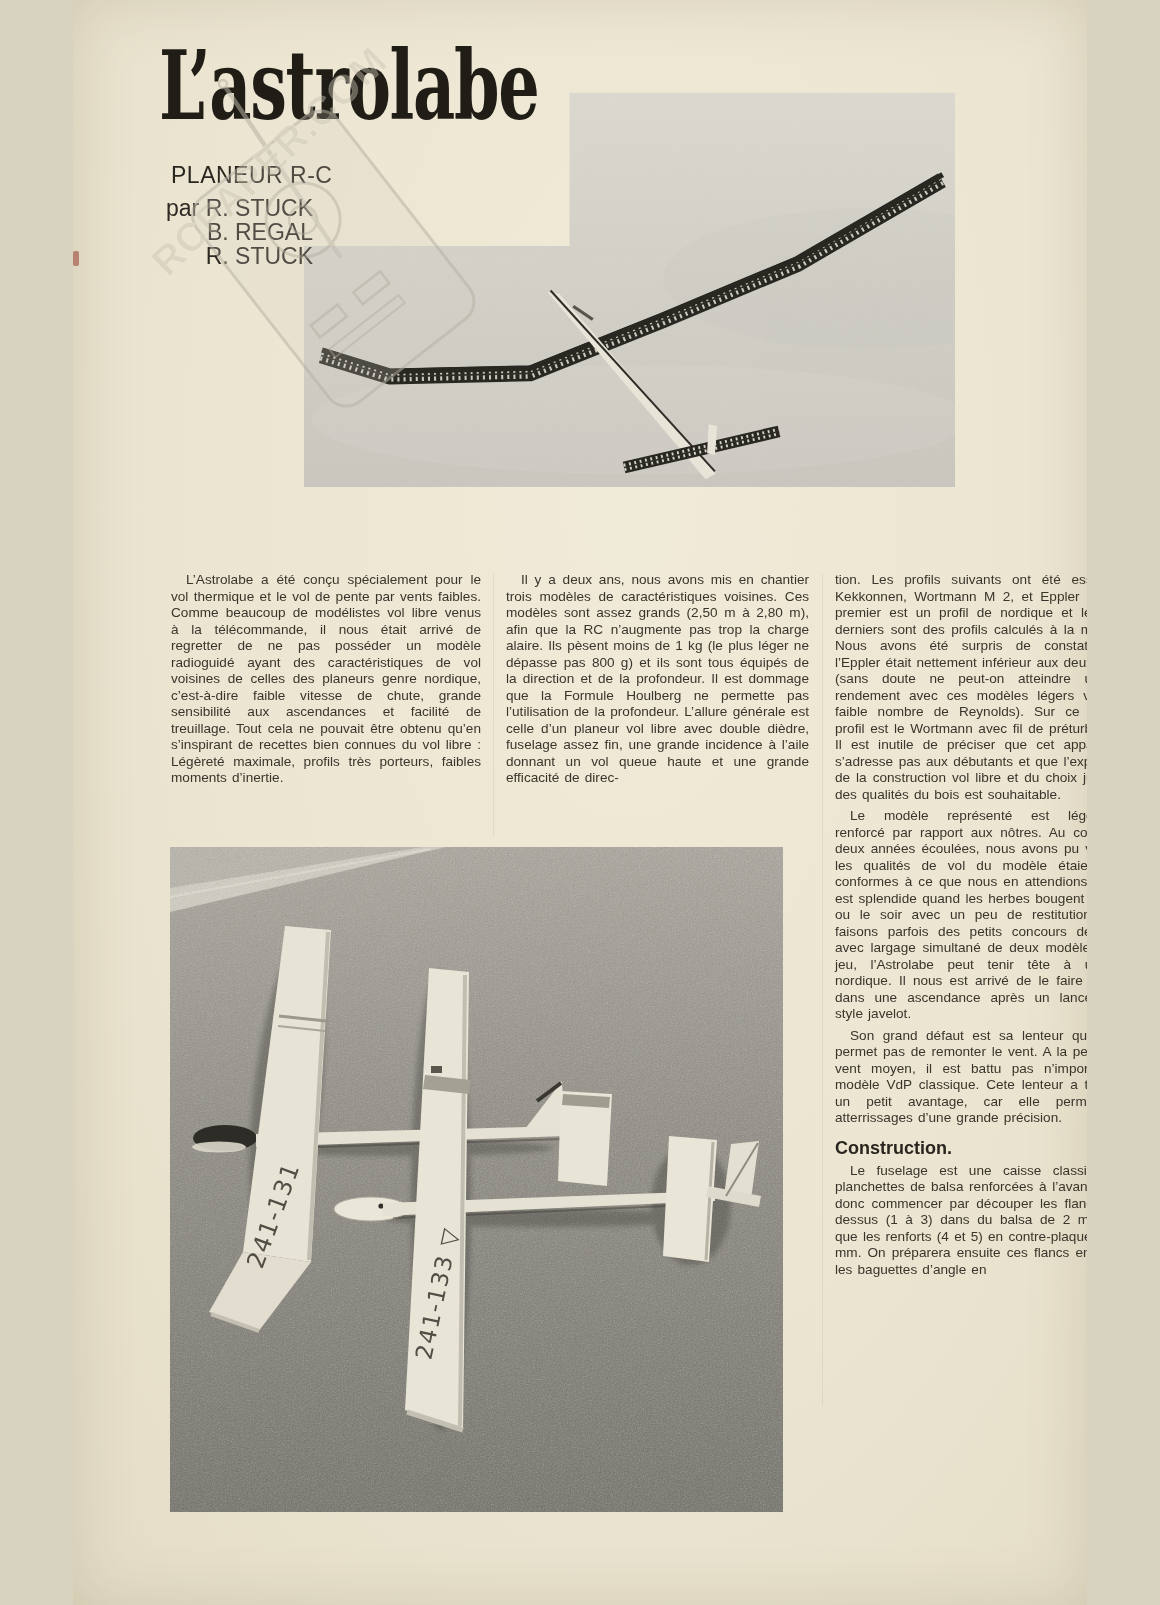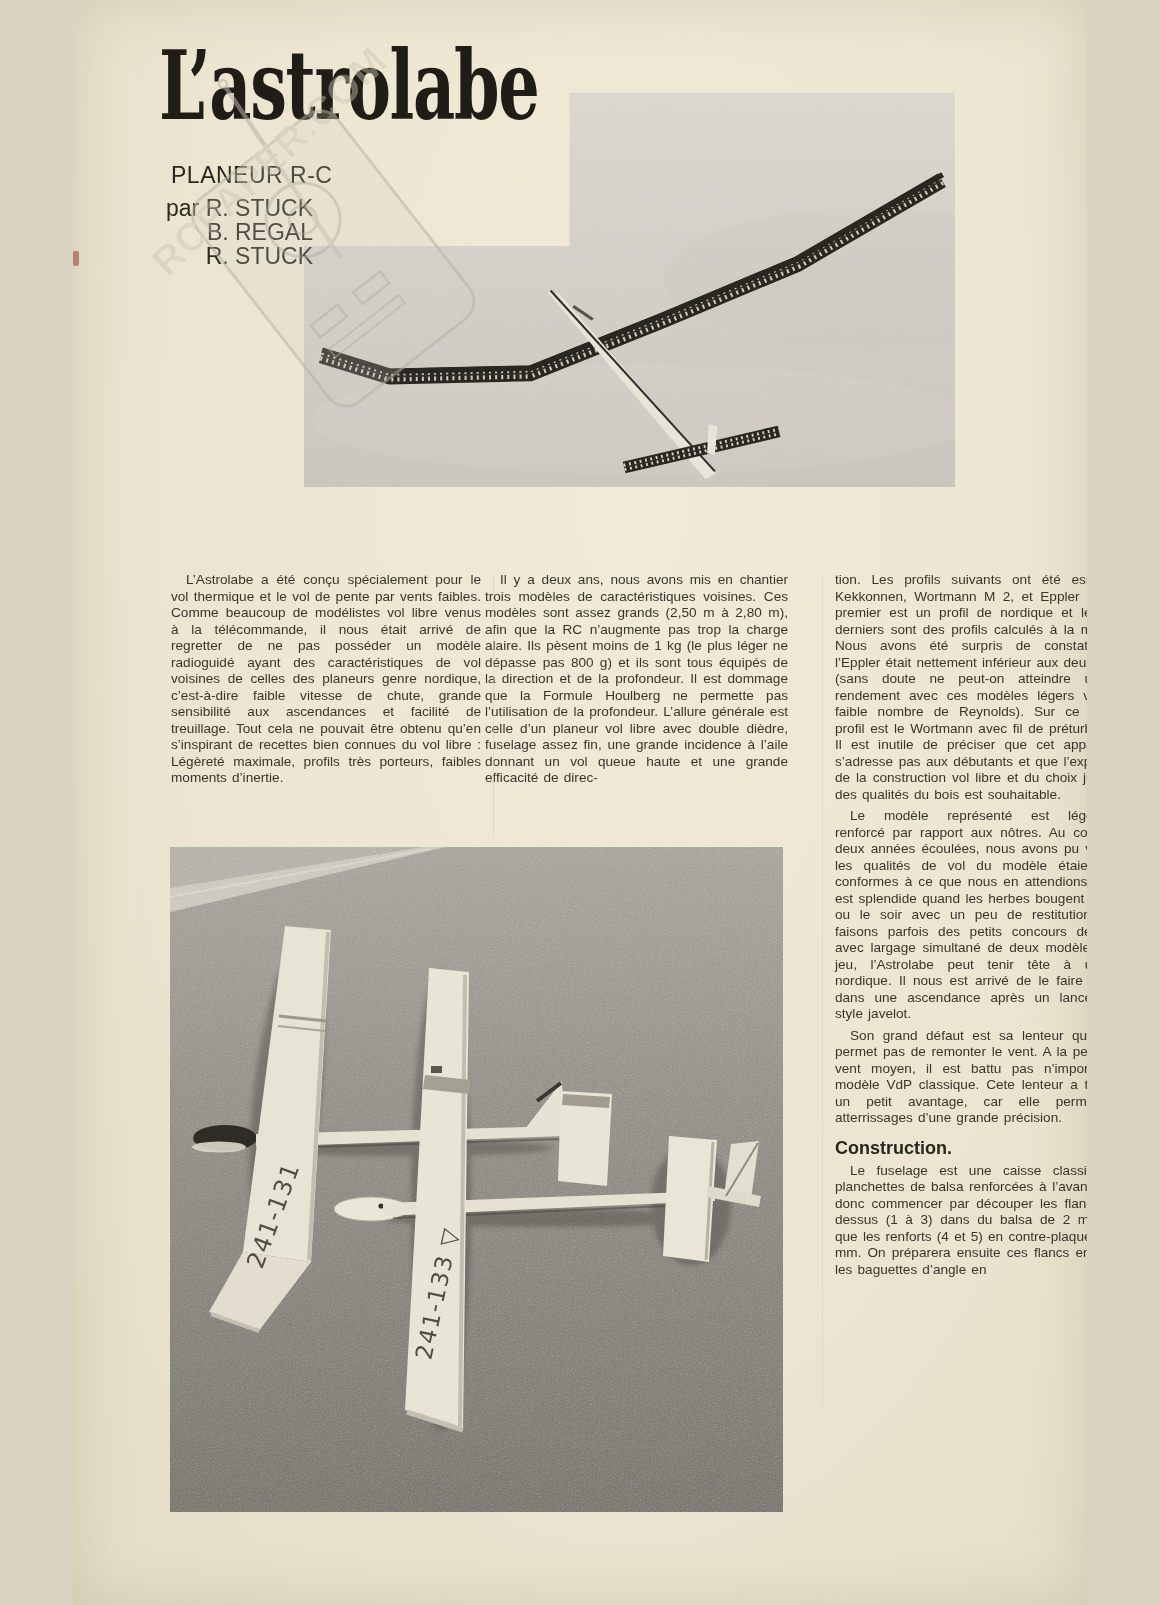--- a/index.html
+++ b/index.html
@@ -19,21 +19,21 @@
   }
   .subtitle{left:98px;top:162px;font-size:23px;font-weight:normal;letter-spacing:.5px;color:#29261f;}
   .authors{left:88px;top:196px;width:152px;text-align:right;font-size:23px;line-height:24px;color:#2d2a23;}
   .authors div{white-space:nowrap;}
   
   .col{top:572px;font-size:13.6px;line-height:16.5px;text-align:justify;word-spacing:.10em;color:#39352c;}
   .col p{margin:0 0 5px 0;text-indent:15px;}
   .col p.noindent{text-indent:0;}
   .col h3{font-size:18px;line-height:16px;margin:13px 0 7px 0;color:#29261f;}
   #col1{left:98px;width:310px;}
-  #col2{left:412px;width:303px;}
+  #col2{left:433px;width:303px;}
   #col3{left:762px;width:301px;}
   .colrule{width:1px;background:#d6cdb4;opacity:.55;}
   
   .caption{left:761px;top:1472px;width:304px;font-size:15px;line-height:19.5px;font-weight:bold;color:#29261f;white-space:nowrap;}
   .folio{left:0;top:1548px;width:1160px;text-align:right;font-size:16px;color:#39352c;letter-spacing:1px;}
   .redmark{left:0;top:251px;width:6px;height:15px;background:#9c4a3a;opacity:.6;border-radius:2px;}
   svg{display:block;}
   .wm{pointer-events:none;}
 </style>
 </head>

